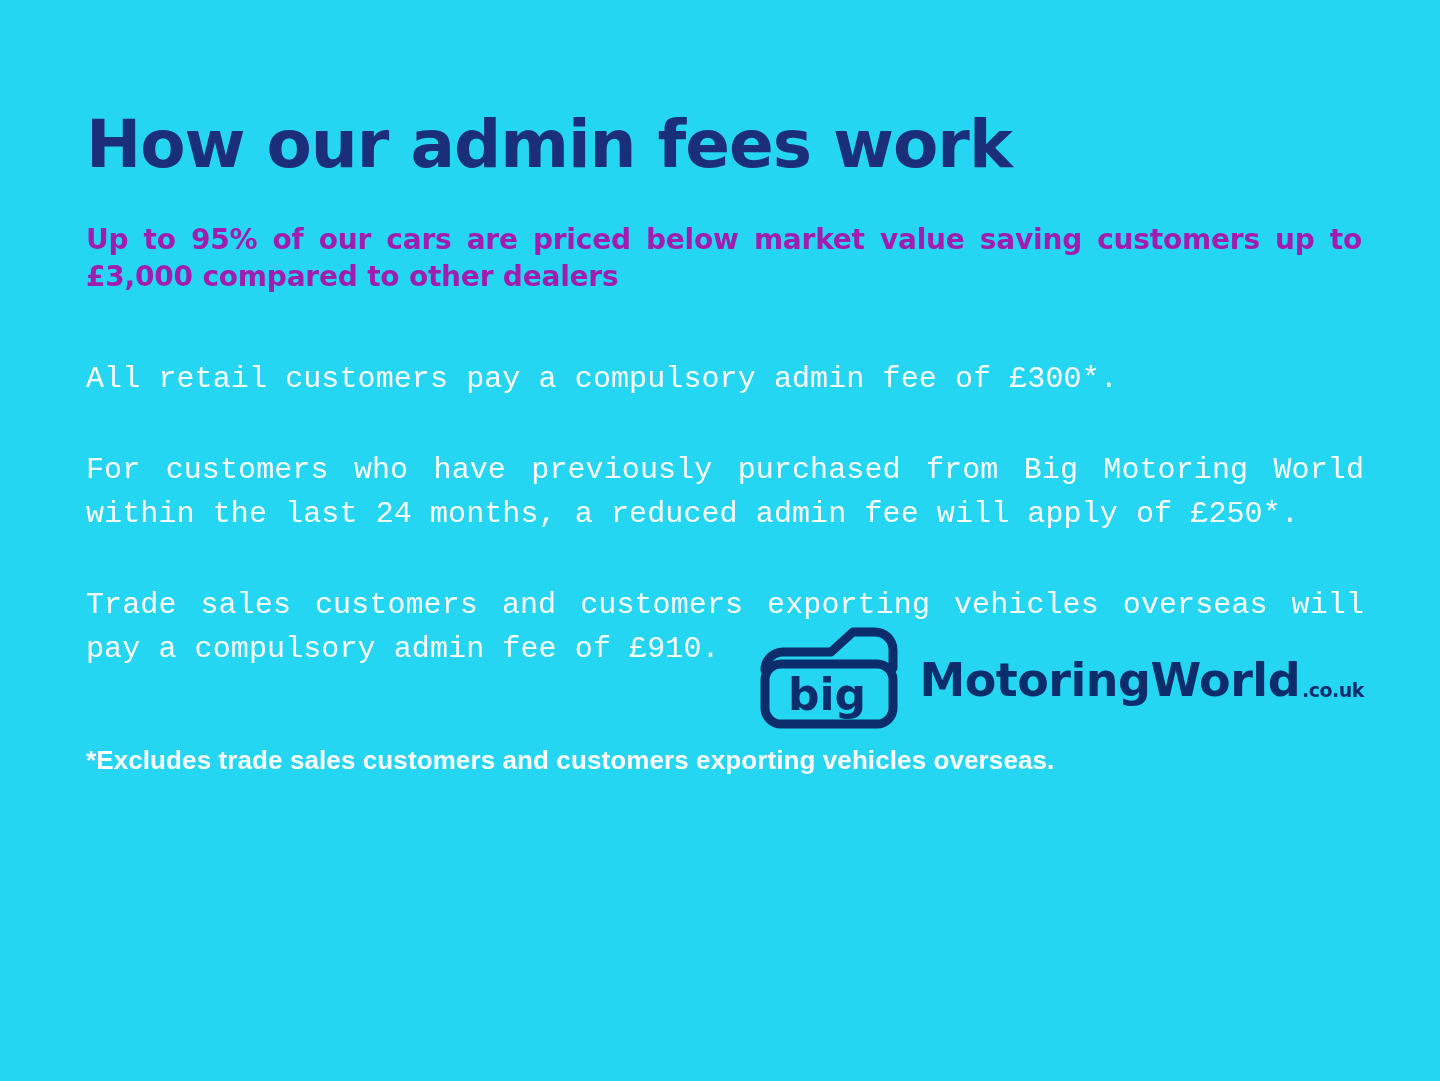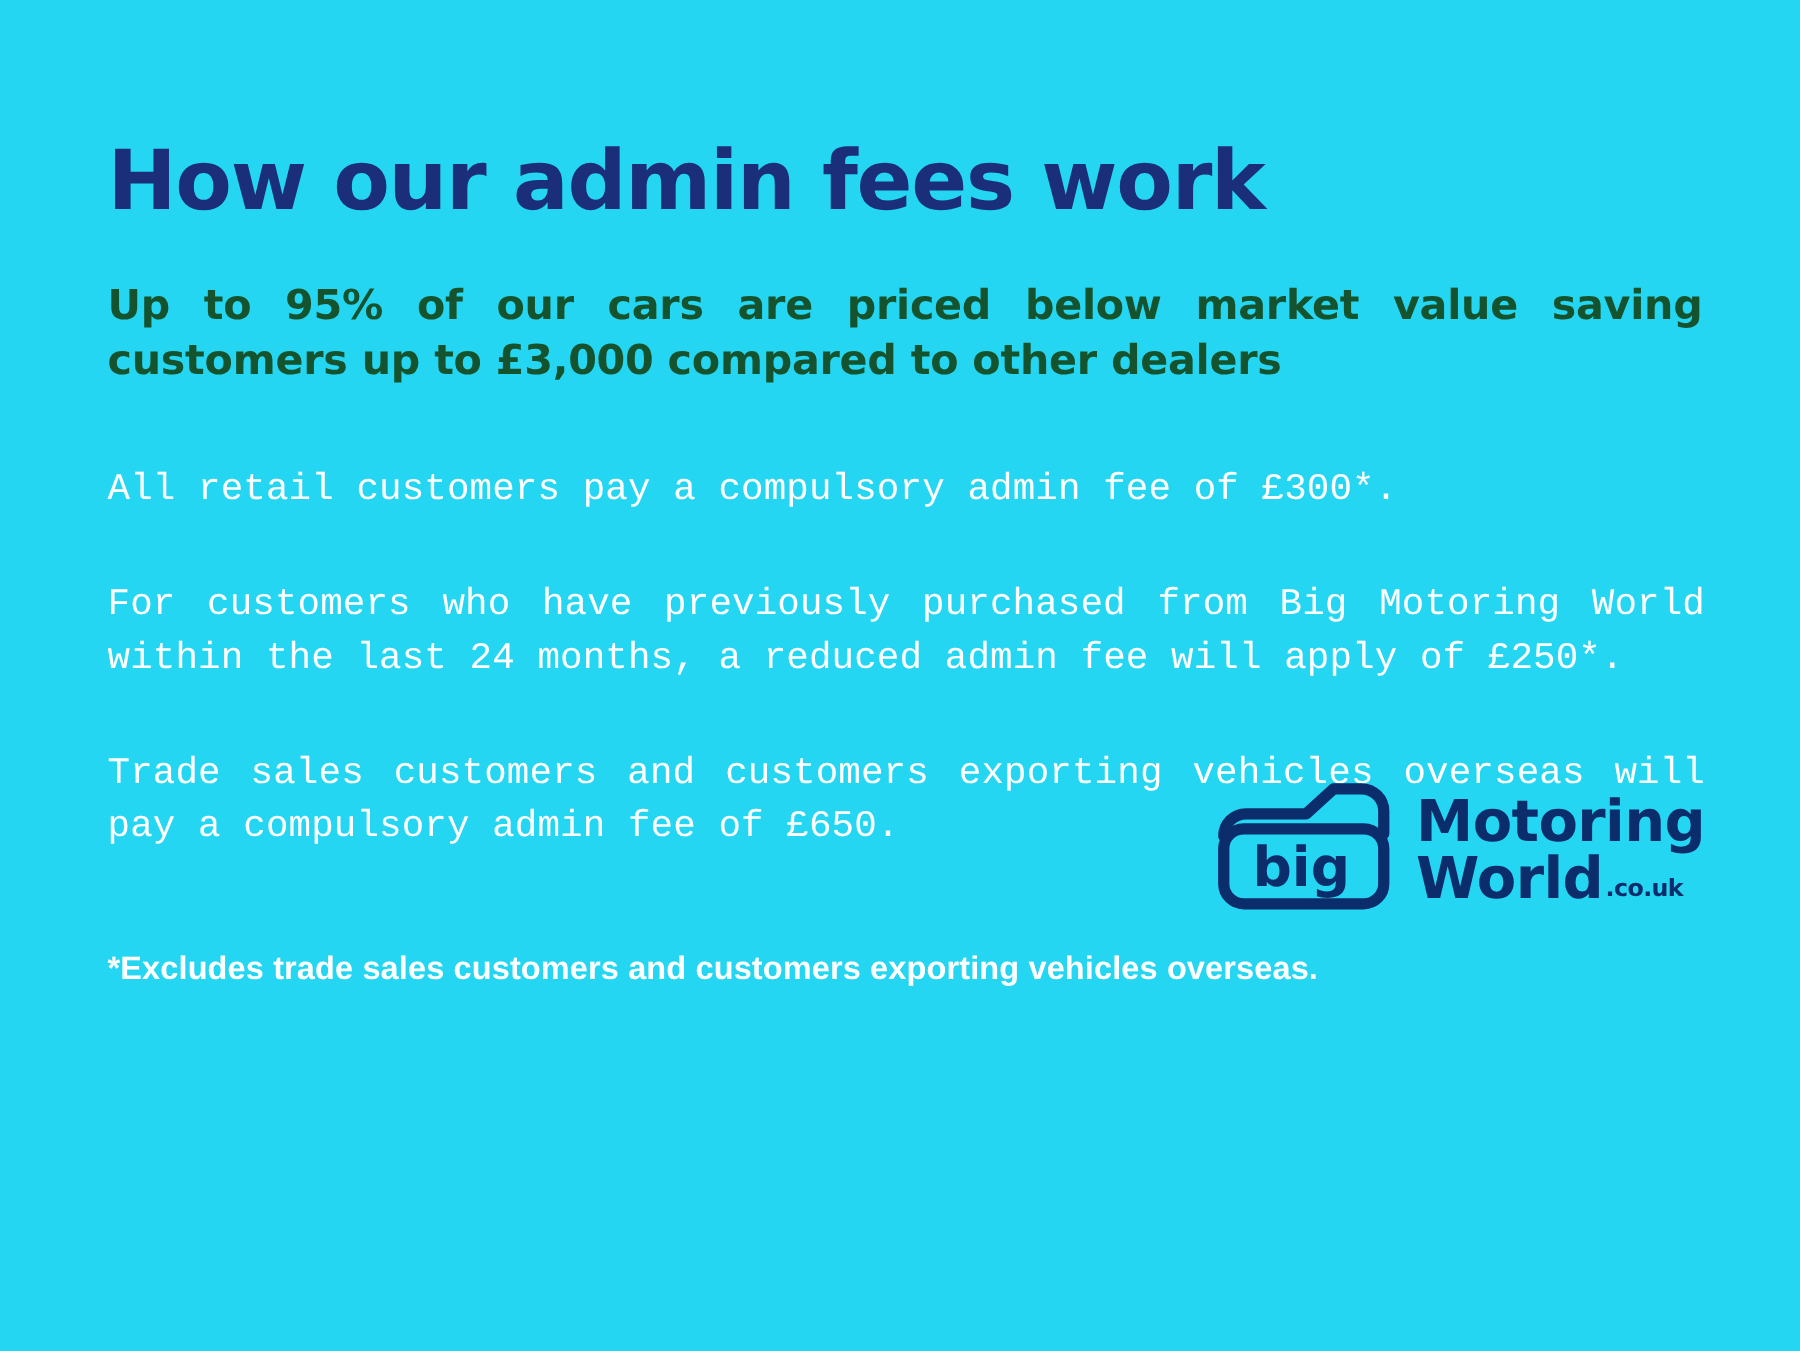--- a/index.html
+++ b/index.html
@@ -35,24 +35,24 @@
     line-height: 1.0;
     font-weight: 700;
     letter-spacing: -1px;
     color: #1B2E7A;
     font-family: "DejaVu Sans", sans-serif;
   }
   .subhead {
     margin: 0;
     padding-top: 44px;
     width: 1276px;
-    font-size: 33px;
+    font-size: 28px;
     line-height: 1.32;
     font-weight: 700;
-    color: #14532d;
+    color: #a21caf;
     text-align: justify;
     text-align-last: left;
     font-family: "DejaVu Sans", sans-serif;
     letter-spacing: -0.2px;
   }
   .body-block {
     margin: 0;
     width: 1278px;
     color: #FFFFFF;
     font-size: 30px;
@@ -82,21 +82,20 @@
     display: flex;
     align-items: center;
     gap: 10px;
     margin-top: 43px;
   }
   .logo-mark {
     display: block;
   }
   .logo-text {
     display: flex;
-    flex-direction: column;
     line-height: 0.96;
     color: #0B2D6B;
     font-family: "DejaVu Sans", sans-serif;
     font-weight: 700;
     font-size: 46px;
     letter-spacing: -0.5px;
   }
   .logo-line2 {
     display: flex;
     align-items: flex-end;
@@ -115,21 +114,21 @@
   <div class="content">
 
     <h1 class="headline">How our admin fees work</h1>
 
     <p class="subhead">Up to 95% of our cars are priced below market value saving customers up to £3,000 compared to other dealers</p>
 
     <p class="body-block body-1">All retail customers pay a compulsory admin fee of £300*.</p>
 
     <p class="body-block body-2">For customers who have previously purchased from Big Motoring World within the last 24 months, a reduced admin fee will apply of £250*.</p>
 
-    <p class="body-block body-3">Trade sales customers and customers exporting vehicles overseas will pay a compulsory admin fee of £650.</p>
+    <p class="body-block body-3">Trade sales customers and customers exporting vehicles overseas will pay a compulsory admin fee of £910.</p>
 
     <p class="footnote">*Excludes trade sales customers and customers exporting vehicles overseas.</p>
   </div>
 
   <div class="logo-wrap">
     <span class="logo-mark">
       <svg width="152" height="108" viewBox="0 0 152 108" xmlns="http://www.w3.org/2000/svg">
         <path d="M8 46 C8 36 16 28 26 28 L74 28 L96 8 L118 8 C128 8 136 16 136 26 L136 44" fill="none" stroke="#0B2D6B" stroke-width="9" stroke-linecap="round" stroke-linejoin="round"></path>
         <rect x="8" y="40" width="128" height="60" rx="16" ry="16" fill="none" stroke="#0B2D6B" stroke-width="9"></rect>
         <text x="70" y="86" font-family="DejaVu Sans, sans-serif" font-size="44" font-weight="700" fill="#0B2D6B" text-anchor="middle">big</text>

